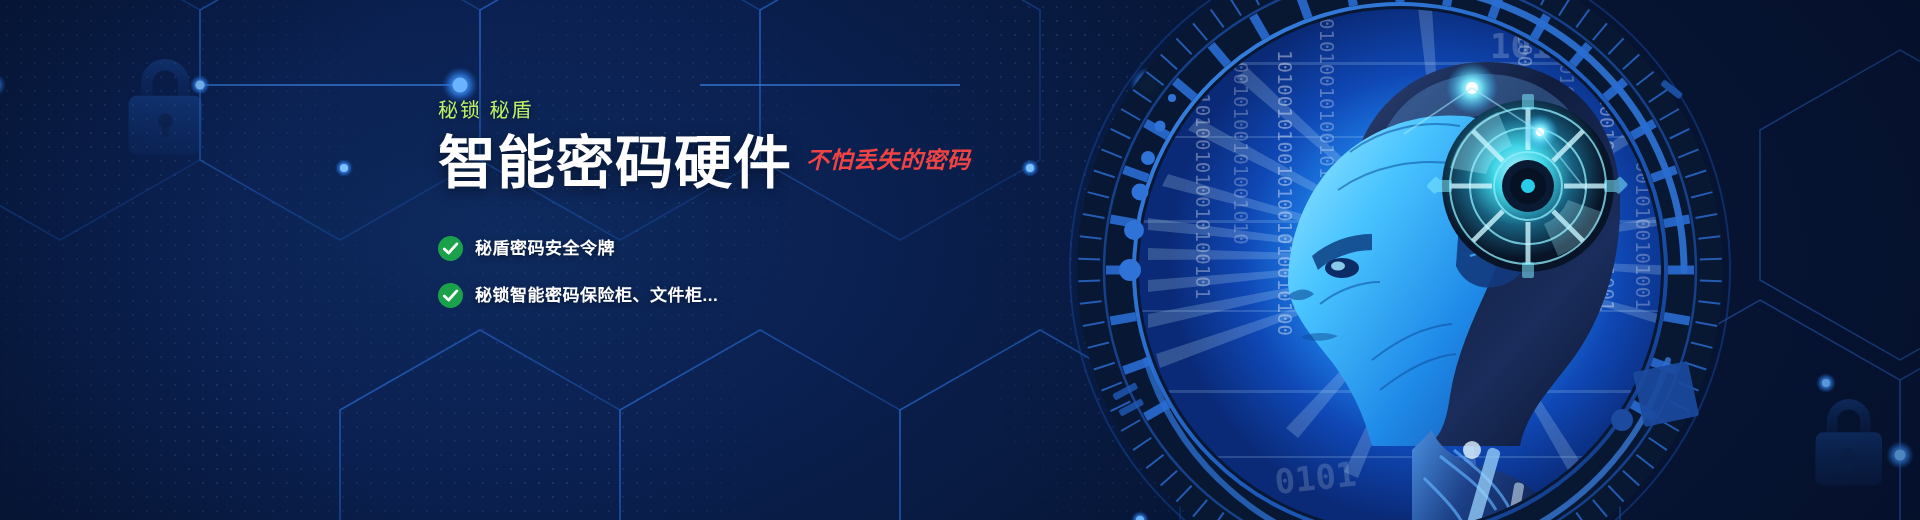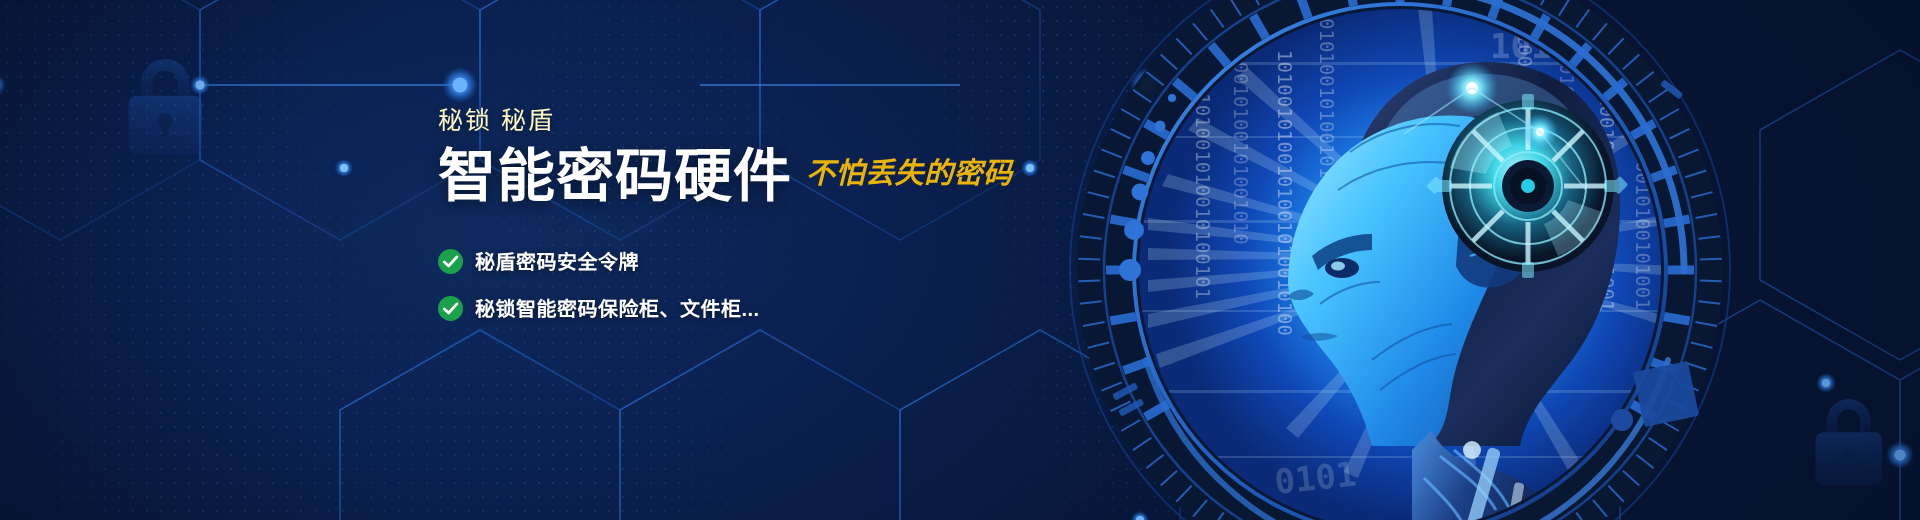--- a/index.html
+++ b/index.html
@@ -65,64 +65,64 @@
 
   
   .content {
     position: absolute;
     left: 438px;
     top: 96px;
     width: 640px;
     z-index: 20;
   }
   .eyebrow {
-    font-size: 25px;
-    color: #fef9c3;
+    font-size: 20px;
+    color: #bef264;
     letter-spacing: 2px;
     line-height: 1;
-    margin: 12px 0 14px 0;
+    margin: 4px 0 14px 0;
     font-weight: 400;
     text-shadow: 0 2px 8px rgba(0,0,0,.45);
   }
   .headline-row {
     display: flex;
     align-items: center;
     gap: 14px;
     margin-bottom: 44px;
   }
   .headline {
     font-size: 58px;
     font-weight: 700;
     color: #ffffff;
     line-height: 1;
     letter-spacing: 1px;
     margin: 0;
     text-shadow: 0 3px 14px rgba(0,0,0,.5);
   }
   .sub-orange {
-    font-size: 29px;
+    font-size: 23px;
     font-weight: 700;
     font-style: italic;
-    color: #eab308;
+    color: #ef4444;
     line-height: 1;
     padding-bottom: 5px;
     letter-spacing: .5px;
     white-space: nowrap;
   }
   .features { margin: 0; padding: 0; list-style: none; }
   .feature {
     display: flex;
     align-items: center;
     gap: 12px;
     margin-bottom: 22px;
   }
   .feature:last-child { margin-bottom: 0; }
   .check-icon { flex: 0 0 auto; display: block; }
   .feature-text {
-    font-size: 20px;
+    font-size: 17px;
     font-weight: 700;
     color: #ffffff;
     line-height: 1;
     letter-spacing: .5px;
     text-shadow: 0 2px 6px rgba(0,0,0,.45);
   }
 </style>
 </head>
 <body>
 

